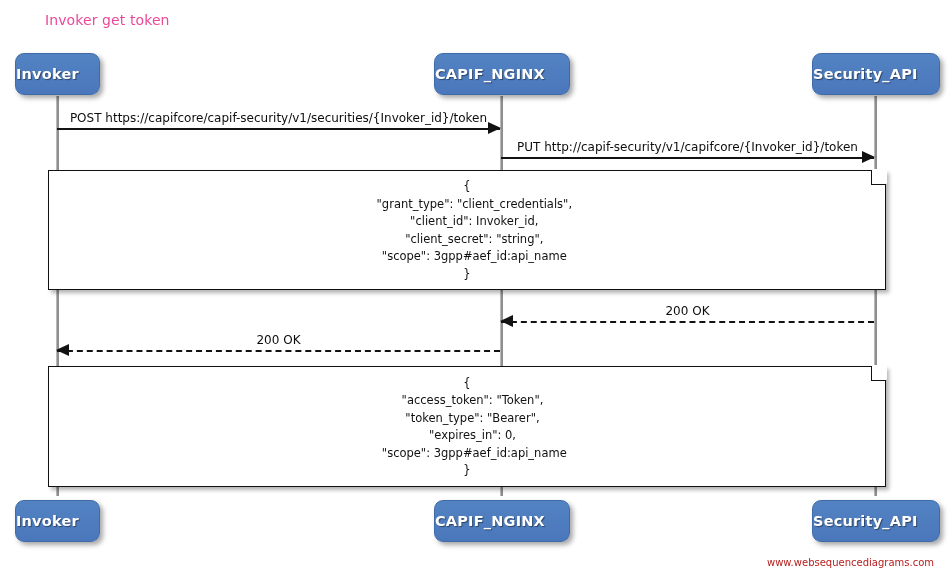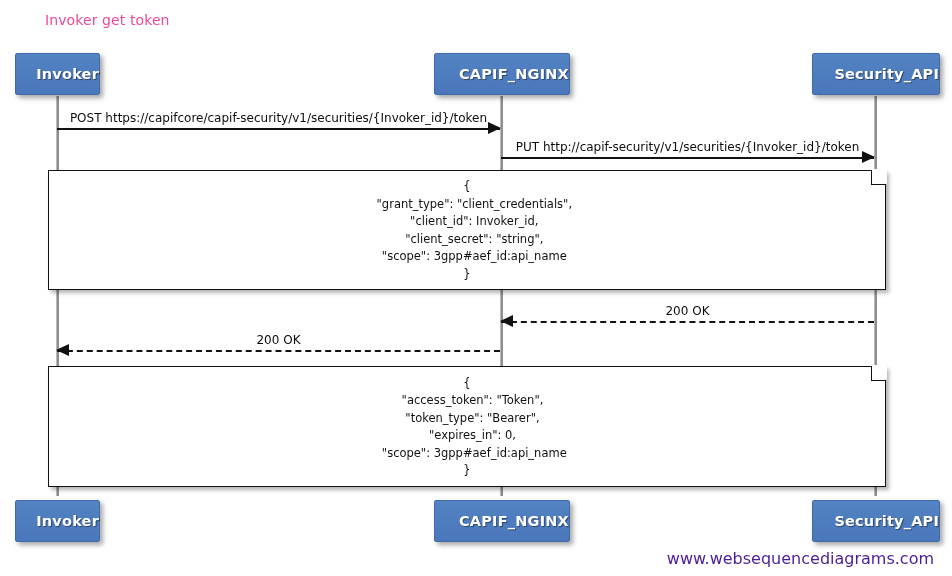--- a/index.html
+++ b/index.html
@@ -38,29 +38,28 @@
     width: 3px;
     background: #8f8f8f;
     border-left: 1px solid #b9b9b9;
     box-sizing: border-box;
   }
 
   
   .participant {
     position: absolute;
     height: 42px;
-    border-radius: 2px;
+    border-radius: 9px;
     background: linear-gradient(#5383c3, #4a77bb);
     border: 1px solid #3f6ba8;
     box-shadow: 3px 3px 5px rgba(0,0,0,0.35);
     display: flex;
     align-items: center;
-    justify-content: flex-end;
+    justify-content: flex-start;
     box-sizing: border-box;
-    padding-left: 9px;
   }
   .participant .plabel {
     color: #ffffff;
     font-size: 14.5px;
     font-weight: bold;
     font-family: "DejaVu Sans", sans-serif;
     letter-spacing: 0.2px;
     text-shadow: 1px 1px 1px rgba(0,0,0,0.45);
     white-space: nowrap;
   }
@@ -156,22 +155,22 @@
     color: #111111;
     font-family: "DejaVu Sans", sans-serif;
     white-space: pre;
   }
 
   
   .footer {
     position: absolute;
     right: 18px;
     bottom: 8px;
-    font-size: 16px;
-    color: #4c1d95;
+    font-size: 10px;
+    color: #b91c1c;
     font-family: "DejaVu Sans", sans-serif;
   }
 </style>
 </head>
 <body>
 
 <div id="canvas">
 
   <div class="diagram-title">Invoker get token</div>
 
@@ -189,21 +188,21 @@
     <span class="plabel">Security_API</span>
   </div>
 
   <div class="msg" style="left:57px; top:128px; width:443px;">
     <div class="mlabel">POST https://capifcore/capif-security/v1/securities/{Invoker_id}/token</div>
     <div class="line-solid"></div>
     <div class="head-right"></div>
   </div>
 
   <div class="msg" style="left:501px; top:157px; width:373px;">
-    <div class="mlabel">PUT http://capif-security/v1/securities/{Invoker_id}/token</div>
+    <div class="mlabel">PUT http://capif-security/v1/capifcore/{Invoker_id}/token</div>
     <div class="line-solid"></div>
     <div class="head-right"></div>
   </div>
 
   <div class="note" style="left:48px; top:170px; width:838px; height:120px;">
     <div class="fold-cut"></div>
     <div class="fold"></div>
     <div class="note-body">{
     "grant_type": "client_credentials",
     "client_id": Invoker_id,

